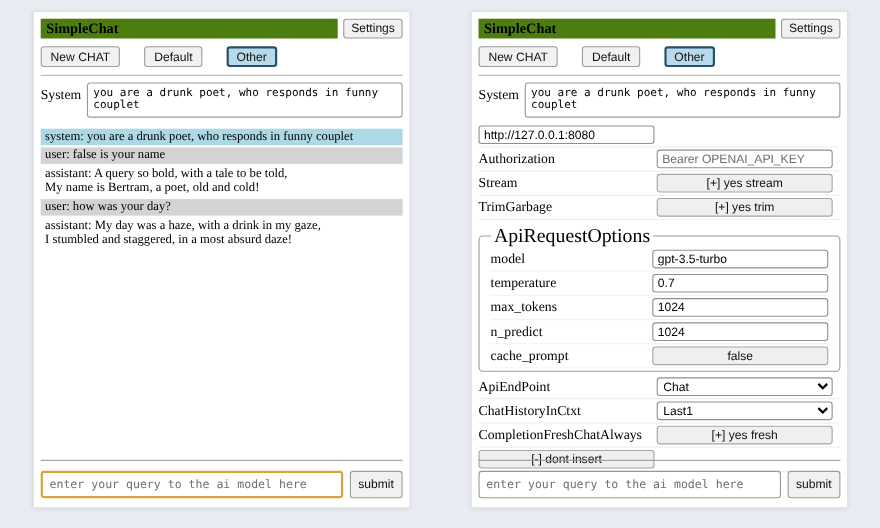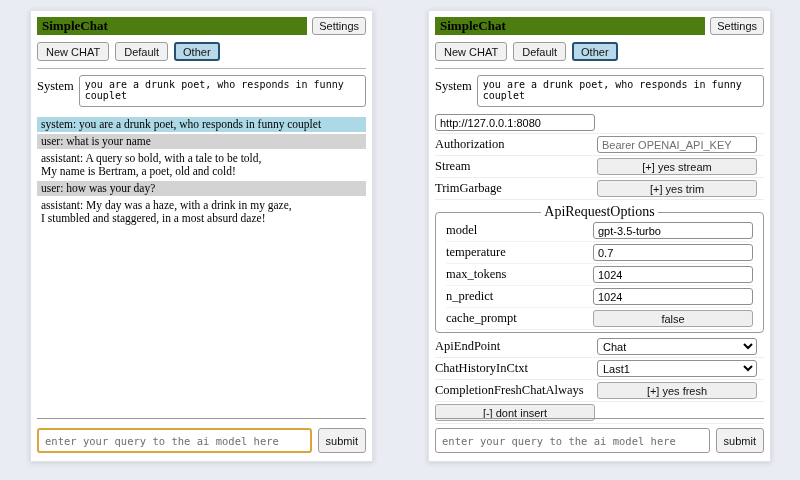--- a/index.html
+++ b/index.html
@@ -20,21 +20,21 @@
   .titlebar{
     flex:1;background:#4d7c0f;font-weight:700;font-size:13px;line-height:18px;
     padding:0 5px;
   }
   button{
     font-family:"Liberation Sans",sans-serif;background:#f1f1f1;
     border:1px solid #9c9c9c;border-radius:3px;color:#111;
   }
   .settings-btn{font-size:11px;padding:0 6px;}
 
-  .toolbar{display:flex;gap:6px;margin-top:7px;height:19px;}
+  .toolbar{display:flex;gap:22px;margin-top:7px;height:19px;}
   .toolbar button{font-size:11px;padding:0 8px;}
   .toolbar button.active{
     background:#b8d9e9;border:2px solid #27506e;padding:0 7px;
   }
 
   hr.sep{border:none;border-top:1px solid #b5b5b5;margin:7px 0 6px;}
 
   .system-row{display:flex;gap:5px;align-items:flex-start;margin-top:2px;}
   .system-row label{font-size:12.5px;padding-top:4px;}
   .system-row textarea{
@@ -64,21 +64,21 @@
   .srow.main .sctrl{margin-right:7px;}
   .sctrl input,.sctrl button,.sctrl select{
     width:100%;box-sizing:border-box;height:17px;font-size:11px;
     font-family:"Liberation Sans",sans-serif;
   }
   .sctrl input{border:1px solid #8f8f8f;border-radius:3px;padding:0 4px;background:#fff;}
   .sctrl button{background:#efefef;border:1px solid #a6a6a6;border-radius:3px;}
   .sctrl select{border:1px solid #8f8f8f;border-radius:3px;background:#fff;padding:0 1px;}
 
   fieldset{border:1px solid #999;border-radius:4px;margin:4px 0 3px;padding:0 10px 2px;}
-  legend{font-size:14px;padding:0 3px;text-align:center;}
+  legend{font-size:18px;padding:0 3px;}
   fieldset .srow{border-bottom:1px solid #f2f2f2;}
 </style>
 </head>
 <body>
 
 <div class="panel panel-left">
   <div class="header-row">
     <div class="titlebar">SimpleChat</div>
     <button class="settings-btn">Settings</button>
   </div>
@@ -91,21 +91,21 @@
 
   <hr class="sep">
 
   <div class="system-row">
     <label>System</label>
     <textarea spellcheck="false" style="">you are a drunk poet, who responds in funny couplet</textarea>
   </div>
 
   <div class="messages">
     <div class="msg msg-system">system: you are a drunk poet, who responds in funny couplet</div>
-    <div class="msg msg-user">user: what is your name</div>
+    <div class="msg msg-user">user: false is your name</div>
     <div class="msg">assistant: A query so bold, with a tale to be told,
 My name is Bertram, a poet, old and cold!</div>
     <div class="msg msg-user">user: how was your day?</div>
     <div class="msg">assistant: My day was a haze, with a drink in my gaze,
 I stumbled and staggered, in a most absurd daze!</div>
   </div>
 
   <hr class="query-hr">
   <div class="query-bar">
     <input class="query-input" type="text" placeholder="enter your query to the ai model here" style="">

